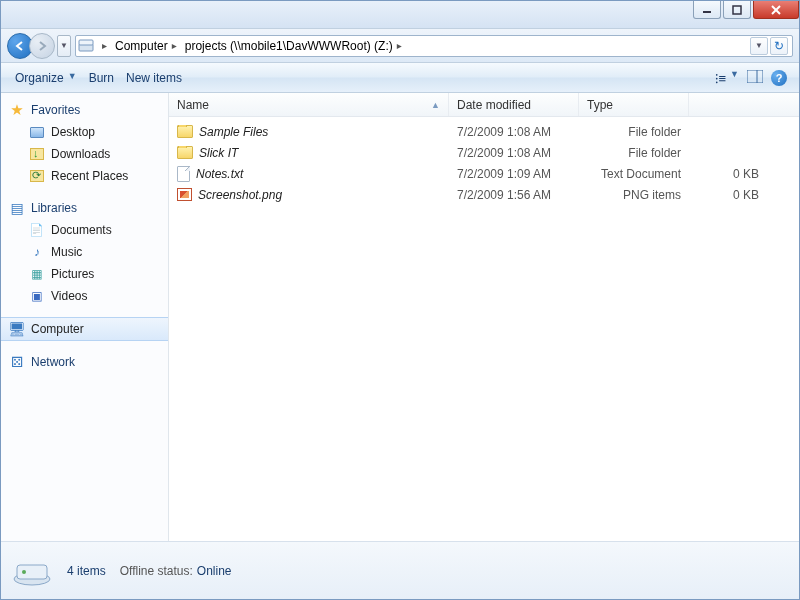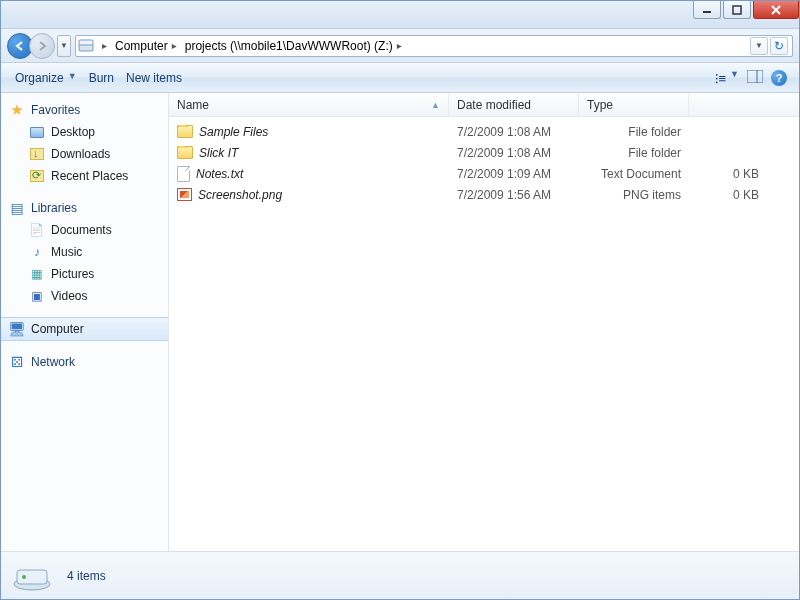--- a/index.html
+++ b/index.html
@@ -54,21 +54,21 @@
 .sorticon { color:#7a9ac0; font-size:9px;}
 .filerow { height:21px; display:flex; align-items:center; padding:0; cursor:pointer;}
 .cell { padding: 0 8px; overflow:hidden; white-space:nowrap; text-overflow:ellipsis; color:#222;}
 .cell.name { flex:0 0 280px; display:flex; align-items:center; gap:6px;font-style:italic;}
 .cell.date { flex:0 0 130px; color:#555;}
 .cell.type { flex:0 0 110px; color:#555;text-align:right;}
 .cell.size { flex:1; text-align:right; color:#555; padding-right: 40px;}
 .filelist { padding-top: 4px; }
 
 
-.statusbar { height: 48px; border-top:1px solid #d7e1ec; background: linear-gradient(#f4f8fc,#e7eff8); display:flex; align-items:center; padding: 4px 10px; gap: 14px; color:#333;}
+.statusbar { height: 58px; border-top:1px solid #d7e1ec; background: linear-gradient(#f4f8fc,#e7eff8); display:flex; align-items:center; padding: 4px 10px; gap: 14px; color:#333;}
 .statusicon { width:42px; height:36px; display:flex; align-items:center; justify-content:center;}
 .statcol { display:flex; flex-direction:column; gap:3px; }
 .statlabel { color:#555; }
 .statval { color:#1a3e6e; }
 .statpair { display:flex; gap:4px; }
 
 
 .i-folder { width:16px;height:13px;background:linear-gradient(#fff2b0,#f7d66a);border:1px solid #d8b74a;border-radius:1px;position:relative;}
 .i-folder::before{content:"";position:absolute;top:-4px;left:0;width:7px;height:4px;background:#f7d66a;border:1px solid #d8b74a;border-bottom:none;border-radius:1px 1px 0 0;}
 .i-file { width:13px;height:16px;background:#fff;border:1px solid #aab8c8;border-radius:1px;position:relative;}
@@ -310,16 +310,20 @@
       <svg width="42" height="32">
           <ellipse cx="21" cy="24" rx="18" ry="6" fill="#d8e4f0" stroke="#8aa8c8"></ellipse>
           <rect x="6" y="10" width="30" height="14" rx="3" fill="#e8f0f8" stroke="#8aa8c8"></rect>
           <circle cx="13" cy="17" r="2" fill="#5aaa5a"></circle>
         </svg>
     </div>
     <div class="statcol">
       <span style="color:#1a3e6e">4 items</span>
     </div>
     <div class="statcol">
+      <div class="statpair">
+          <span class="statlabel">Offline status:</span> 
+          <span class="statval">Online</span>
+        </div>
     </div>
   </div>
 
 </div>
 
 </body></html>

